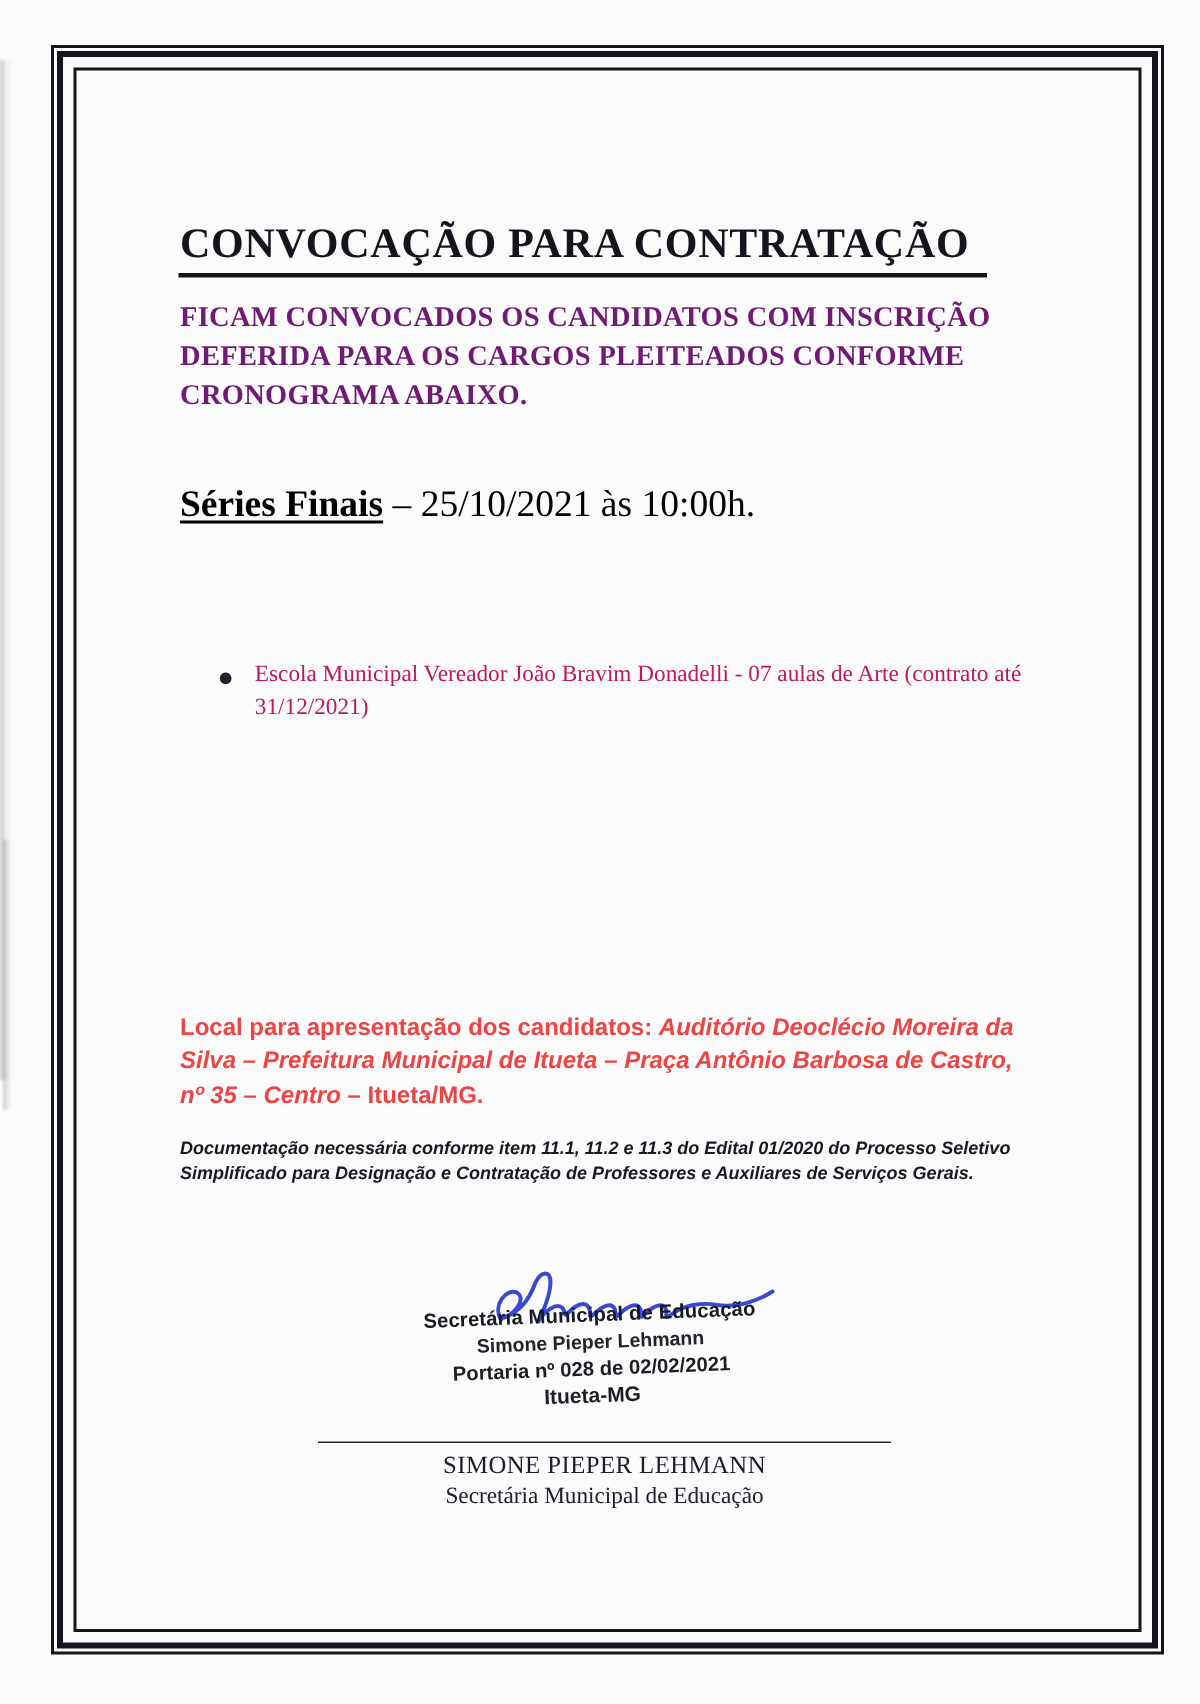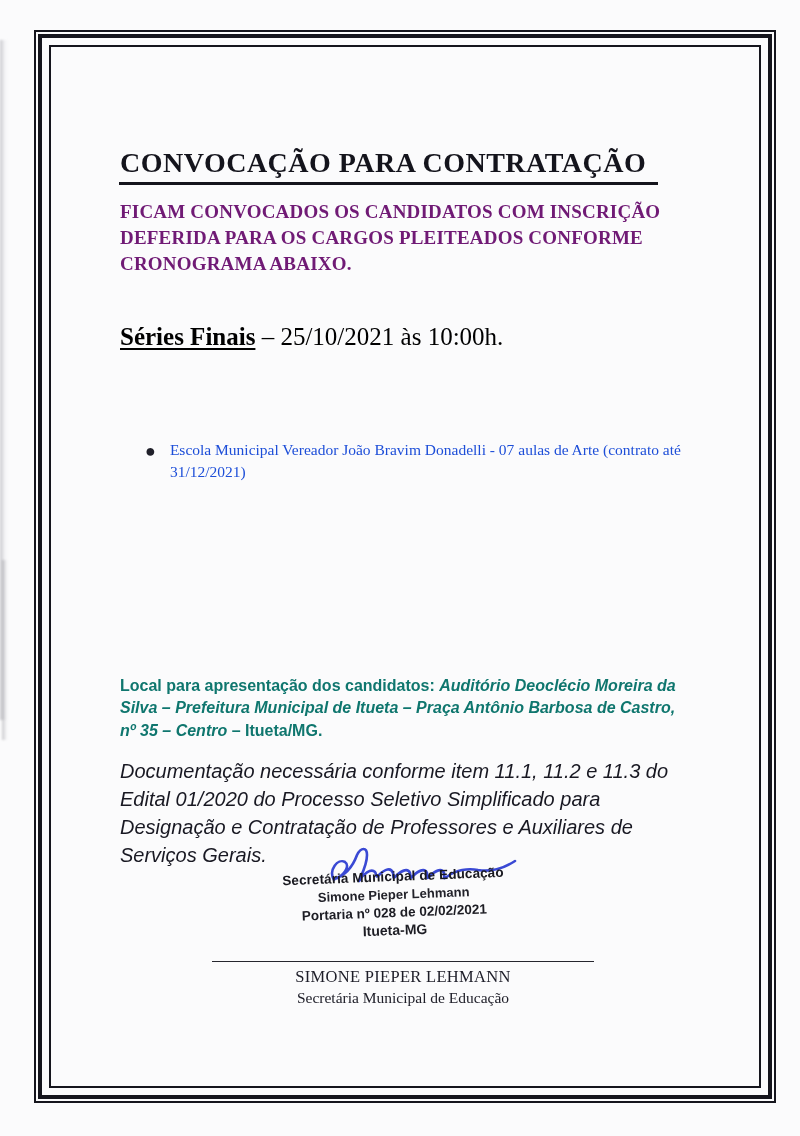--- a/index.html
+++ b/index.html
@@ -50,32 +50,32 @@
   }
   .series-label{font-weight:bold;text-decoration:underline;text-decoration-thickness:2px;text-underline-offset:3px;}
   .bullet-row{
     position:absolute;left:145px;top:423px;width:545px;
     display:flex;align-items:flex-start;
   }
   .bullet-dot{
     font-size:18px;line-height:1.4;margin-right:14px;color:#20202a;flex:0 0 auto;
   }
   .bullet-text{
-    font-size:15.5px;line-height:1.45;color:#1d4ed8;flex:1 1 auto;
+    font-size:15.5px;line-height:1.45;color:#be185d;flex:1 1 auto;
   }
   .para-sans{
     position:absolute;left:120px;top:659px;width:572px;
     font-family:"Liberation Sans", sans-serif;
-    font-size:16px;font-weight:bold;line-height:1.4;color:#0f766e;
+    font-size:16px;font-weight:bold;line-height:1.4;color:#ef4444;
   }
   .para-sans .it{font-style:italic;}
   .para-doc{
     position:absolute;left:120px;top:741px;width:572px;
     font-family:"Liberation Sans", sans-serif;
-    font-size:20px;font-weight:normal;font-style:italic;line-height:1.4;color:#181822;
+    font-size:12px;font-weight:bold;font-style:italic;line-height:1.4;color:#181822;
   }
   .signature-scribble{
     position:absolute;left:322px;top:826px;width:200px;height:50px;
   }
   .stamp{
     position:absolute;left:268px;top:853px;width:252px;
     font-family:"Liberation Sans", sans-serif;
     text-align:center;color:#191920;
     transform:rotate(-2.2deg);
   }

